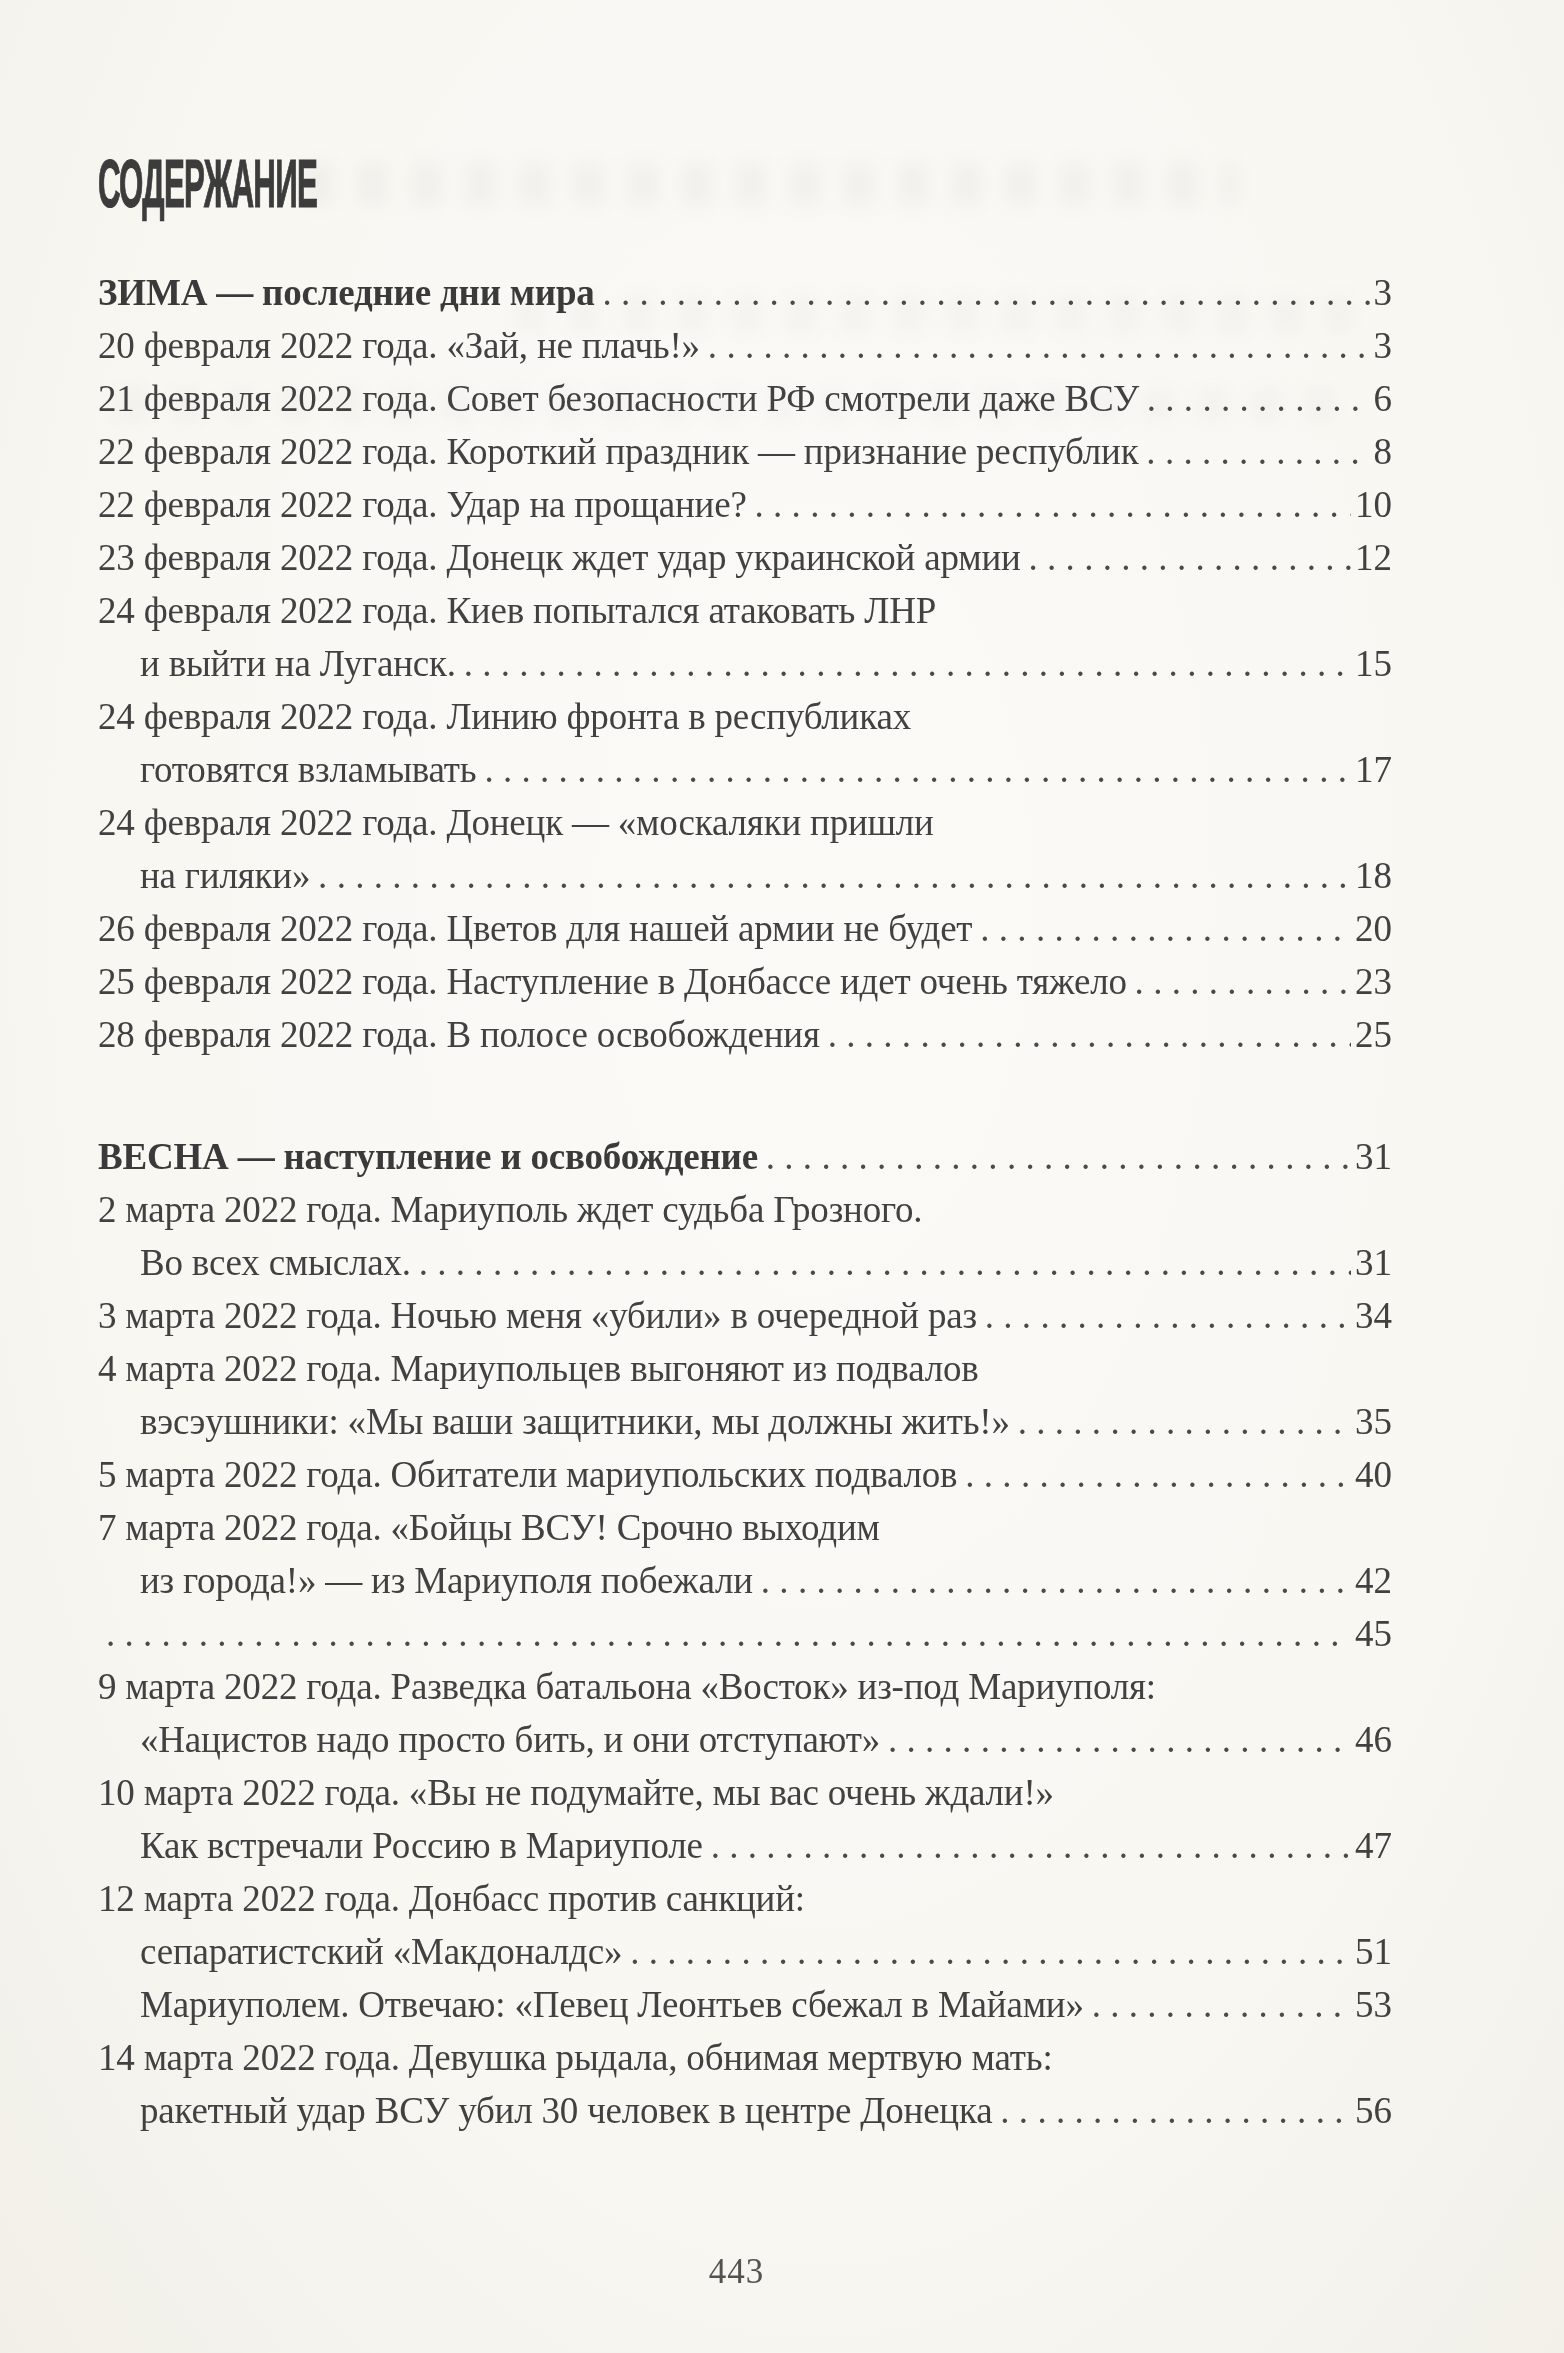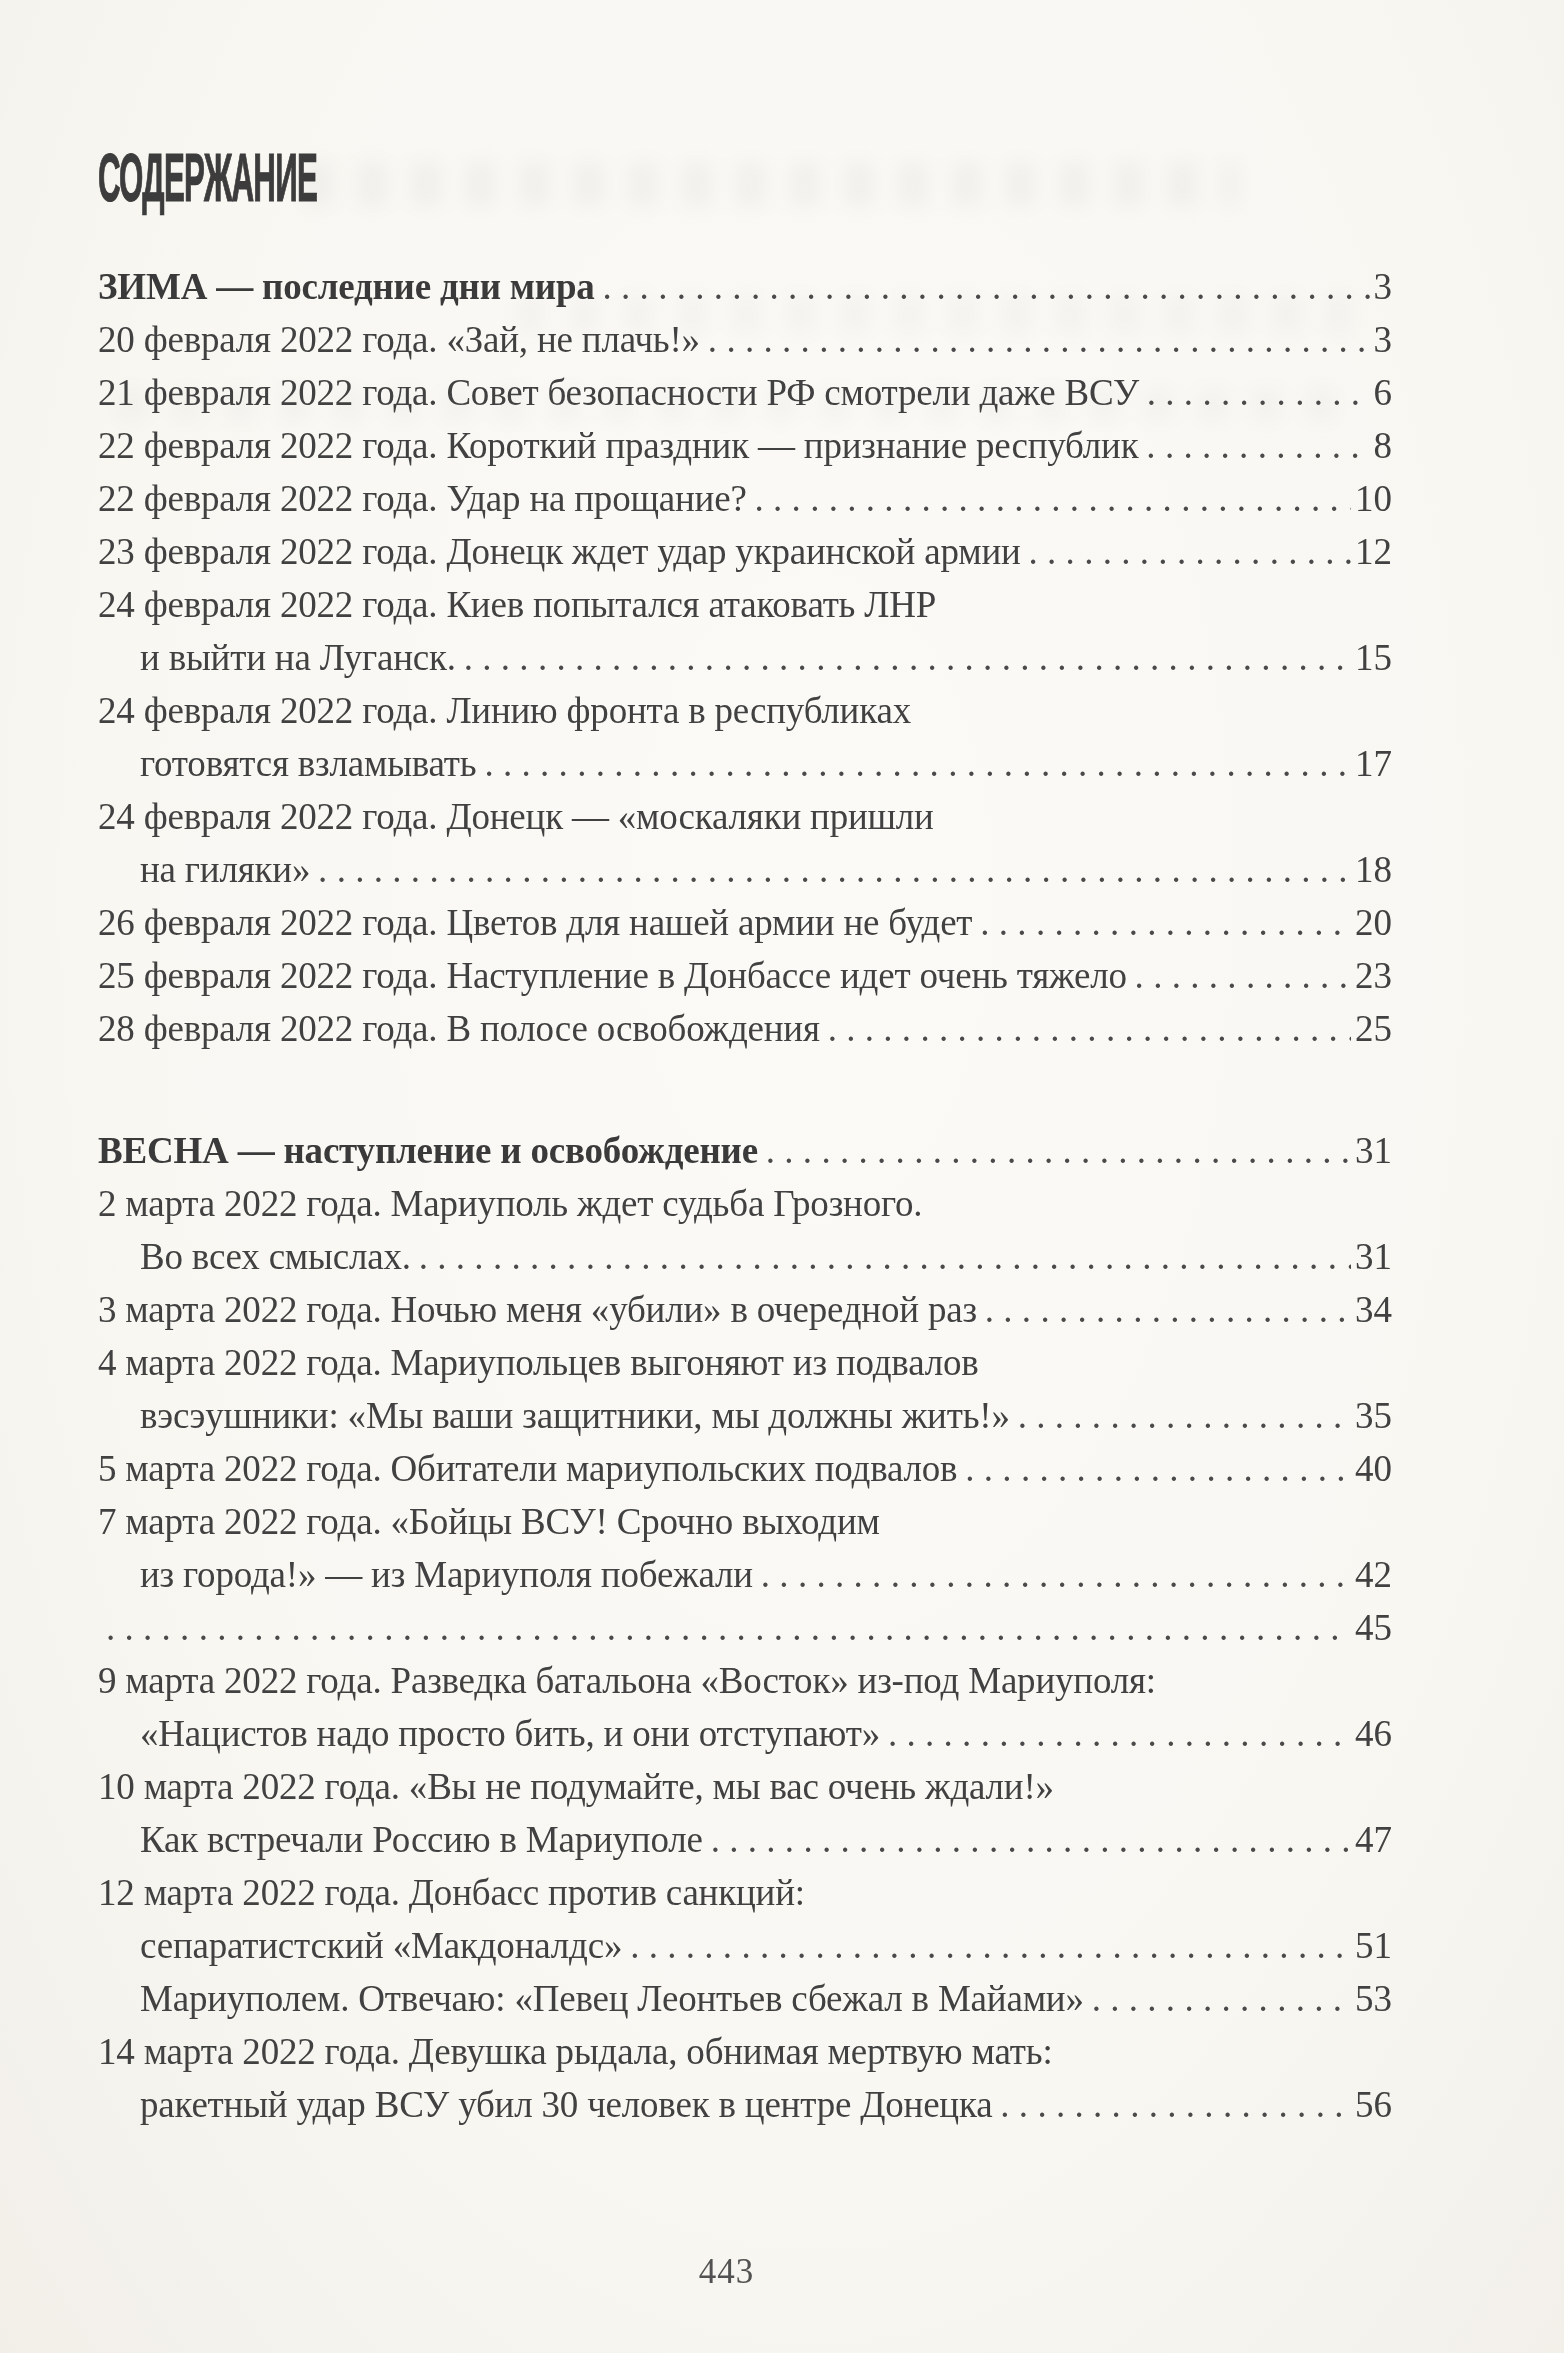--- a/index.html
+++ b/index.html
@@ -22,21 +22,21 @@
     background: repeating-linear-gradient(90deg, #777 0 29.5px, transparent 29.5px 54px);
     pointer-events: none;
   }
   #ghost-a { left: 304px; top: 162px; width: 933px; height: 44px; }
   #ghost-b { left: 118px; top: 388px; width: 1228px; height: 34px; opacity: 0.04; }
   #ghost-c { left: 516px; top: 295px; width: 835px; height: 39px; opacity: 0.04; }
 
   .page-inner {
     position: absolute;
     left: 98px;
-    top: 140px;
+    top: 146px;
     width: 1294px; 
   }
 
   .title-wrap {
     height: 75px;
     margin-bottom: 45px;
   }
   .title {
     display: inline-block;
     font-family: "Liberation Sans", sans-serif;
@@ -68,21 +68,21 @@
     white-space: nowrap;
     letter-spacing: 9.3px;
     padding-left: 7.9px;
     color: #4a4a4a;
   }
 
   .pg { white-space: nowrap; padding-left: 3.9px; }
 
   .pagefoot {
     position: absolute;
-    left: 98px;
+    left: 108px;
     top: 2245px;
     width: 1257px;
     text-align: center;
     font-size: 35px;
     line-height: 53px;
     color: #525252;
     letter-spacing: 1px;
   }
 </style>
 </head>

